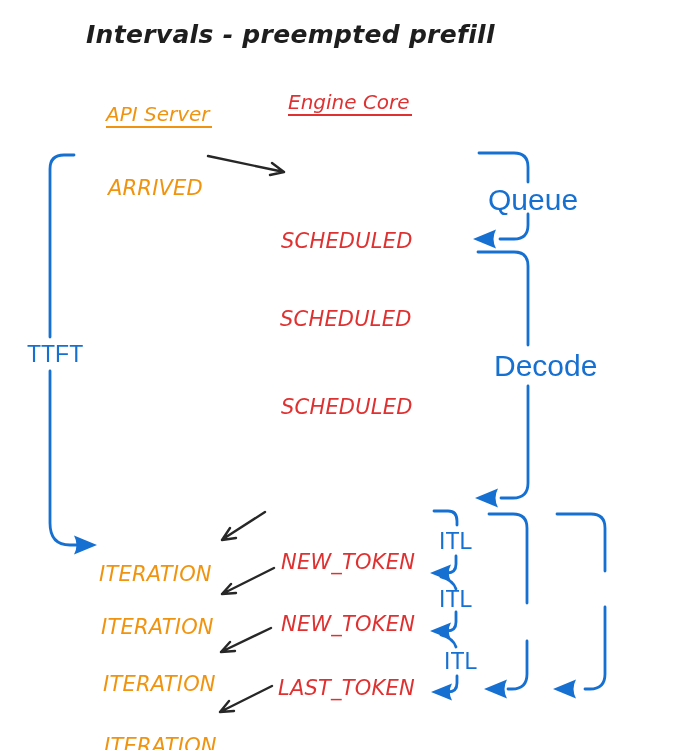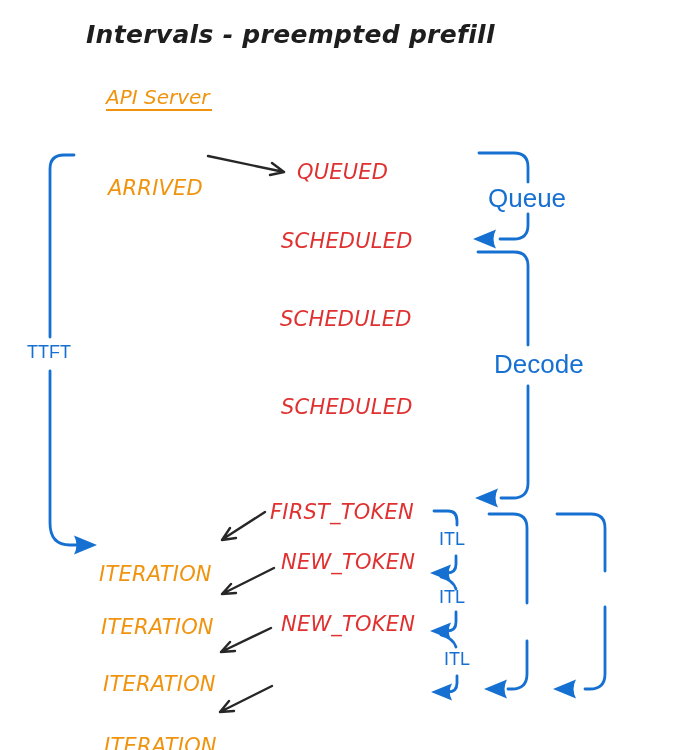--- a/index.html
+++ b/index.html
@@ -25,37 +25,37 @@
     position:absolute;left:86px;top:20px;
     font-size:25px;font-weight:bold;font-style:italic;
     color:#1e1e1e;white-space:nowrap;letter-spacing:.3px;
   }
   .hdr{
     position:absolute;
     font-size:20px;font-style:italic;font-weight:500;
     white-space:nowrap;line-height:1.1;
     border-bottom:2px solid currentColor;padding:0 2px 1px 0;
   }
-  .hdr-api{left:106px;top:86px;color:var(--orange);text-align:center;}
+  .hdr-api{left:106px;top:103px;color:var(--orange);text-align:center;}
   .hdr-engine{left:288px;top:91px;color:var(--red);}
   .ev{
     position:absolute;
     font-size:21px;font-style:italic;
     line-height:1.1;white-space:nowrap;letter-spacing:.2px;
   }
   .orange{color:var(--orange);margin-top:31px;}
   .red{color:var(--red);}
   .lbl{
     position:absolute;
     font-family:"Liberation Sans",sans-serif;
     color:var(--blue);
     line-height:1;white-space:nowrap;
   }
-  .lbl-26{font-size:26px;}
-  .lbl-23{font-size:18px;}
+  .lbl-26{font-size:30px;}
+  .lbl-23{font-size:23px;}
 </style>
 </head>
 <body>
 
 <div class="canvas">
 
   <svg class="overlay" viewBox="0 0 679 750">
 
     <path class="stroke-blue" d="M 74 155 L 64 155 Q 50 155 50 169 L 50 337 M 50 371 L 50 523 Q 50 545 70 545 L 77 545"></path>
     <path class="fill-blue" d="M 97 545 L 74 535.5 Q 79 545 74 554.5 Z"></path>
@@ -86,34 +86,34 @@
     <path class="stroke-ink" d="M 208 156 L 284 172 M 284 172 L 272 163 M 284 172 L 270 175"></path>
     <path class="stroke-ink" d="M 265 512 L 223 539 M 222 540 L 236 538 M 222 540 L 230 528"></path>
     <path class="stroke-ink" d="M 274 568 L 224 593 M 222 594 L 236 593 M 222 594 L 231 584"></path>
     <path class="stroke-ink" d="M 271 628 L 223 651 M 221 652 L 235 651 M 221 652 L 230 642"></path>
     <path class="stroke-ink" d="M 272 686 L 222 711 M 220 712 L 234 711 M 220 712 L 229 701"></path>
   </svg>
 
   <div class="title">Intervals - preempted prefill</div>
 
   <div class="hdr hdr-api">API Server</div>
+  <div class="hdr hdr-engine">Engine Core</div>
 
   <div class="ev orange" style="left:108px;top:146px">ARRIVED</div>
   <div class="ev orange" style="left:99px;top:532px">ITERATION</div>
   <div class="ev orange" style="left:101px;top:585px">ITERATION</div>
   <div class="ev orange" style="left:103px;top:642px">ITERATION</div>
   <div class="ev orange" style="left:104px;top:704px">ITERATION</div>
 
-  <div class="ev red" style="left:297px;top:161px">QUEUED</div>
   <div class="ev red" style="left:281px;top:230px">SCHEDULED</div>
   <div class="ev red" style="left:280px;top:308px">SCHEDULED</div>
   <div class="ev red" style="left:281px;top:396px">SCHEDULED</div>
-  <div class="ev red" style="left:270px;top:501px">FIRST_TOKEN</div>
   <div class="ev red" style="left:281px;top:551px">NEW_TOKEN</div>
   <div class="ev red" style="left:281px;top:613px">NEW_TOKEN</div>
+  <div class="ev red" style="left:278px;top:677px">LAST_TOKEN</div>
 
   <div class="lbl lbl-23" style="left:27px;top:343px">TTFT</div>
   <div class="lbl lbl-26" style="left:488px;top:185px">Queue</div>
   <div class="lbl lbl-26" style="left:494px;top:351px">Decode</div>
   <div class="lbl lbl-23" style="left:439px;top:530px">ITL</div>
   <div class="lbl lbl-23" style="left:439px;top:588px">ITL</div>
   <div class="lbl lbl-23" style="left:444px;top:650px">ITL</div>
 
 </div>
 

